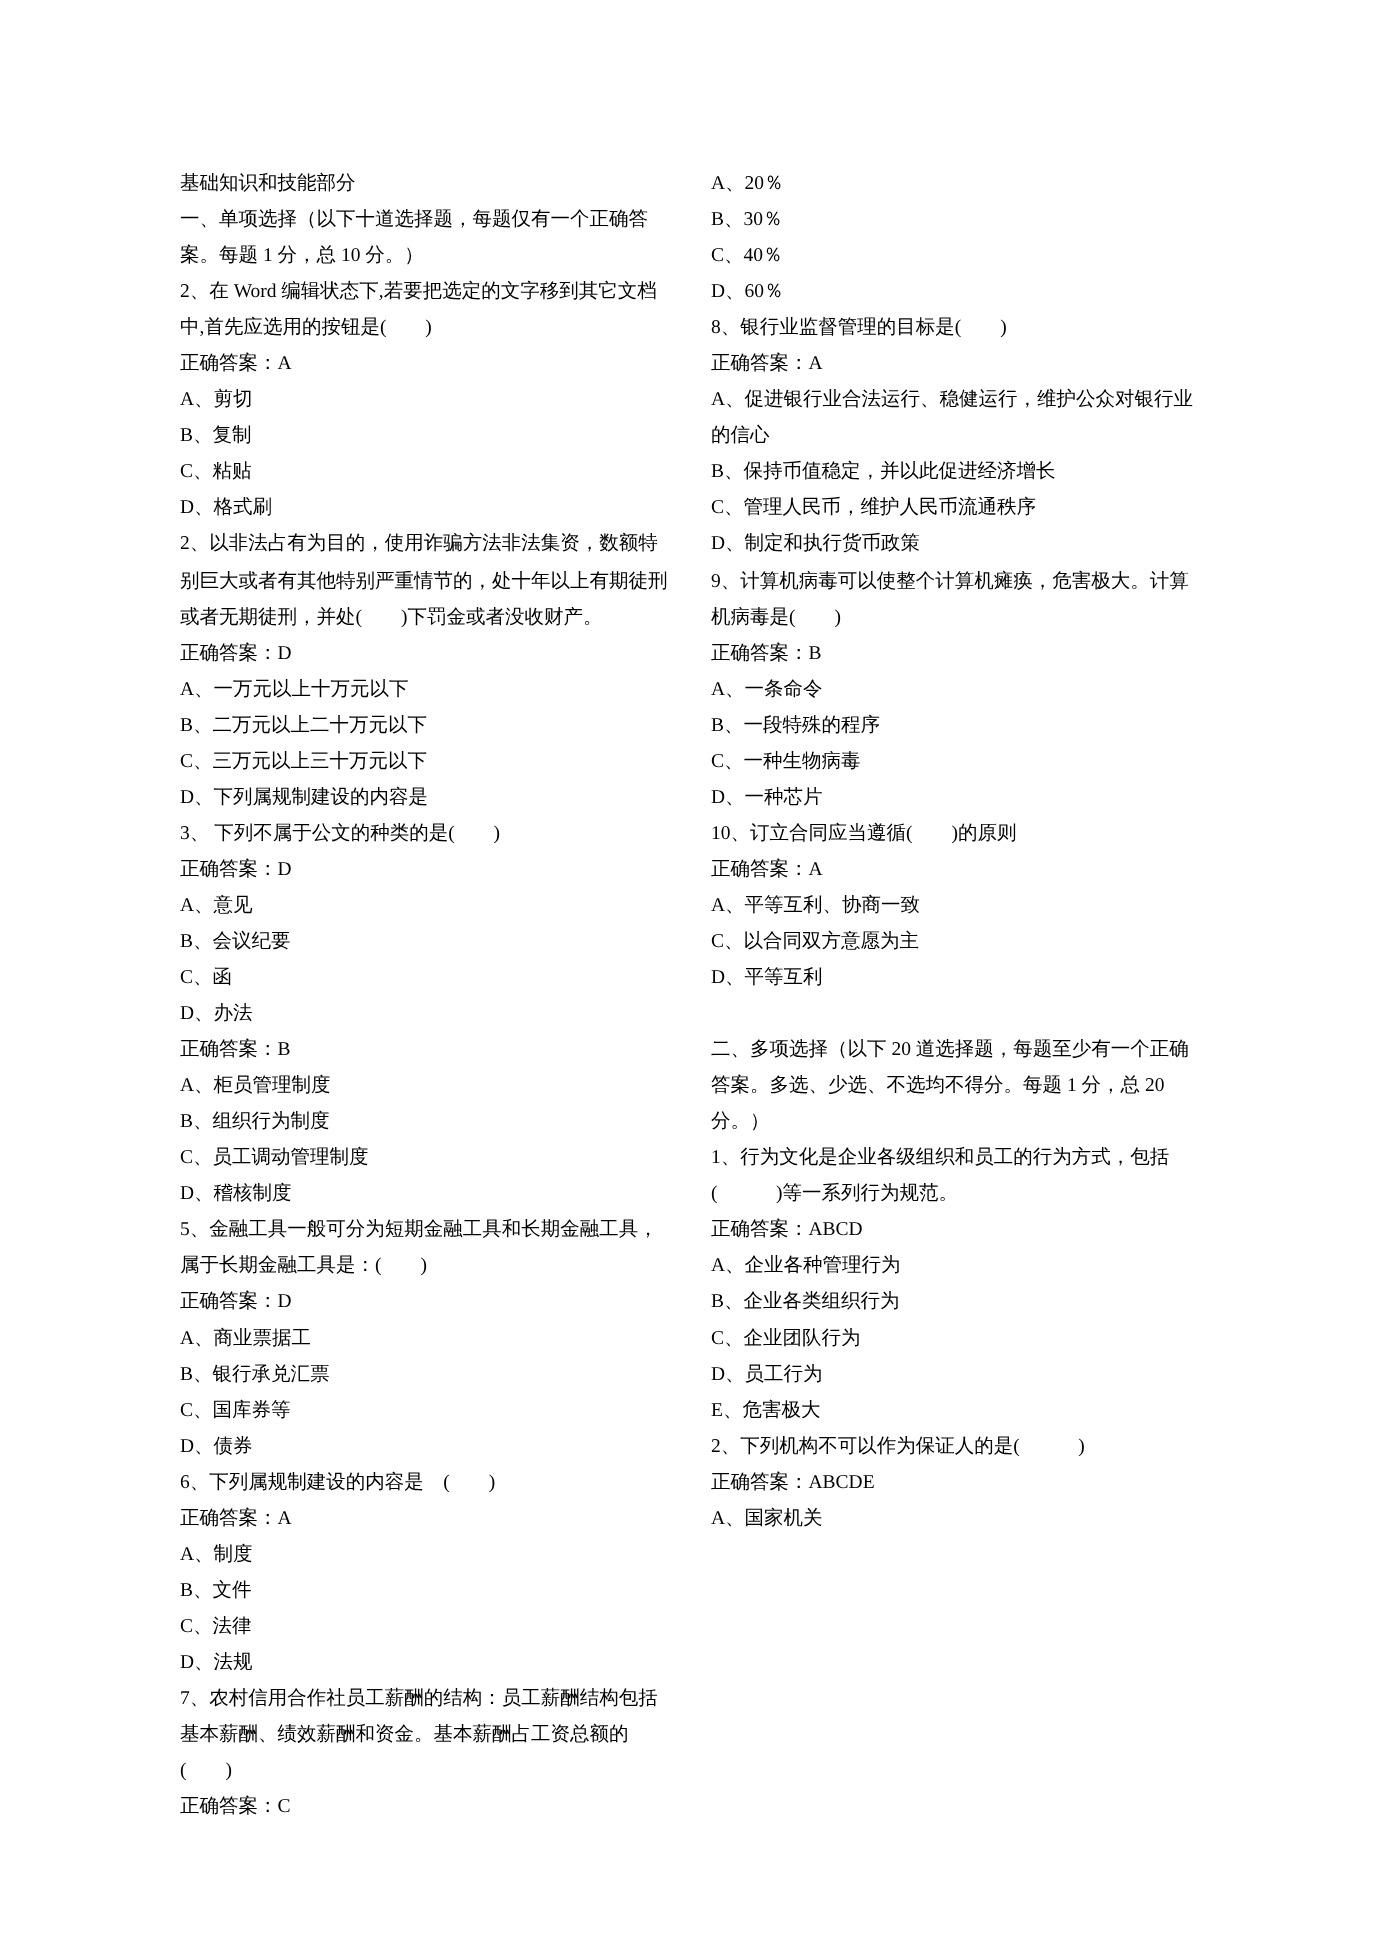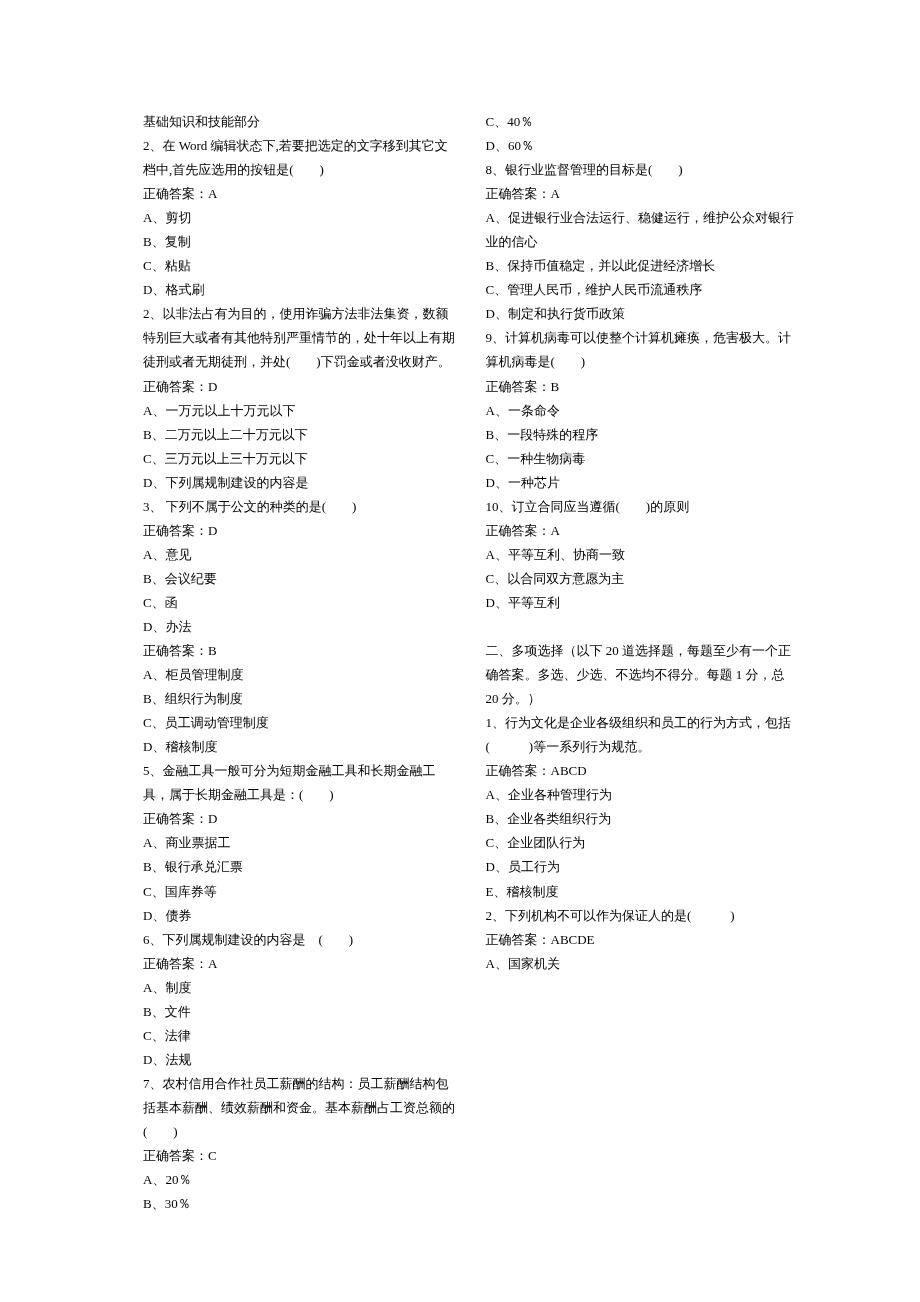--- a/index.html
+++ b/index.html
@@ -11,32 +11,32 @@
     font-family: "SimSun", "宋体", serif;
     font-size: 13px;
     line-height: 1.85;
     color: #000;
   }
   .columns {
     column-count: 2;
     column-gap: 28px;
     column-fill: auto;
     height: 1110px;
-    margin-left: 23px;
   }
   .line {
     break-inside: avoid-column;
   }
   .spacer { height: 1.85em; }
 </style>
 </head>
 <body>
 
 <div class="columns">
     <div class="line">基础知识和技能部分</div>
+    <div class="line">一、单项选择（以下十道选择题，每题仅有一个正确答案。每题 1 分，总 10 分。）</div>
     <div class="line">2、在 Word 编辑状态下,若要把选定的文字移到其它文档中,首先应选用的按钮是(　　)</div>
     <div class="line">正确答案：A</div>
     <div class="line">A、剪切</div>
     <div class="line">B、复制</div>
     <div class="line">C、粘贴</div>
     <div class="line">D、格式刷</div>
     <div class="line">2、以非法占有为目的，使用诈骗方法非法集资，数额特别巨大或者有其他特别严重情节的，处十年以上有期徒刑或者无期徒刑，并处(　　)下罚金或者没收财产。</div>
     <div class="line">正确答案：D</div>
     <div class="line">A、一万元以上十万元以下</div>
     <div class="line">B、二万元以上二十万元以下</div>
@@ -89,17 +89,17 @@
     <div class="line">C、以合同双方意愿为主</div>
     <div class="line">D、平等互利</div>
     <div class="spacer"></div>
     <div class="line">二、多项选择（以下 20 道选择题，每题至少有一个正确答案。多选、少选、不选均不得分。每题 1 分，总 20 分。）</div>
     <div class="line">1、行为文化是企业各级组织和员工的行为方式，包括(　　　)等一系列行为规范。</div>
     <div class="line">正确答案：ABCD</div>
     <div class="line">A、企业各种管理行为</div>
     <div class="line">B、企业各类组织行为</div>
     <div class="line">C、企业团队行为</div>
     <div class="line">D、员工行为</div>
-    <div class="line">E、稽核制度</div>
+    <div class="line">E、危害极大</div>
     <div class="line">2、下列机构不可以作为保证人的是(　　　)</div>
     <div class="line">正确答案：ABCDE</div>
     <div class="line">A、国家机关</div>
   </div>
 
 </body></html>

